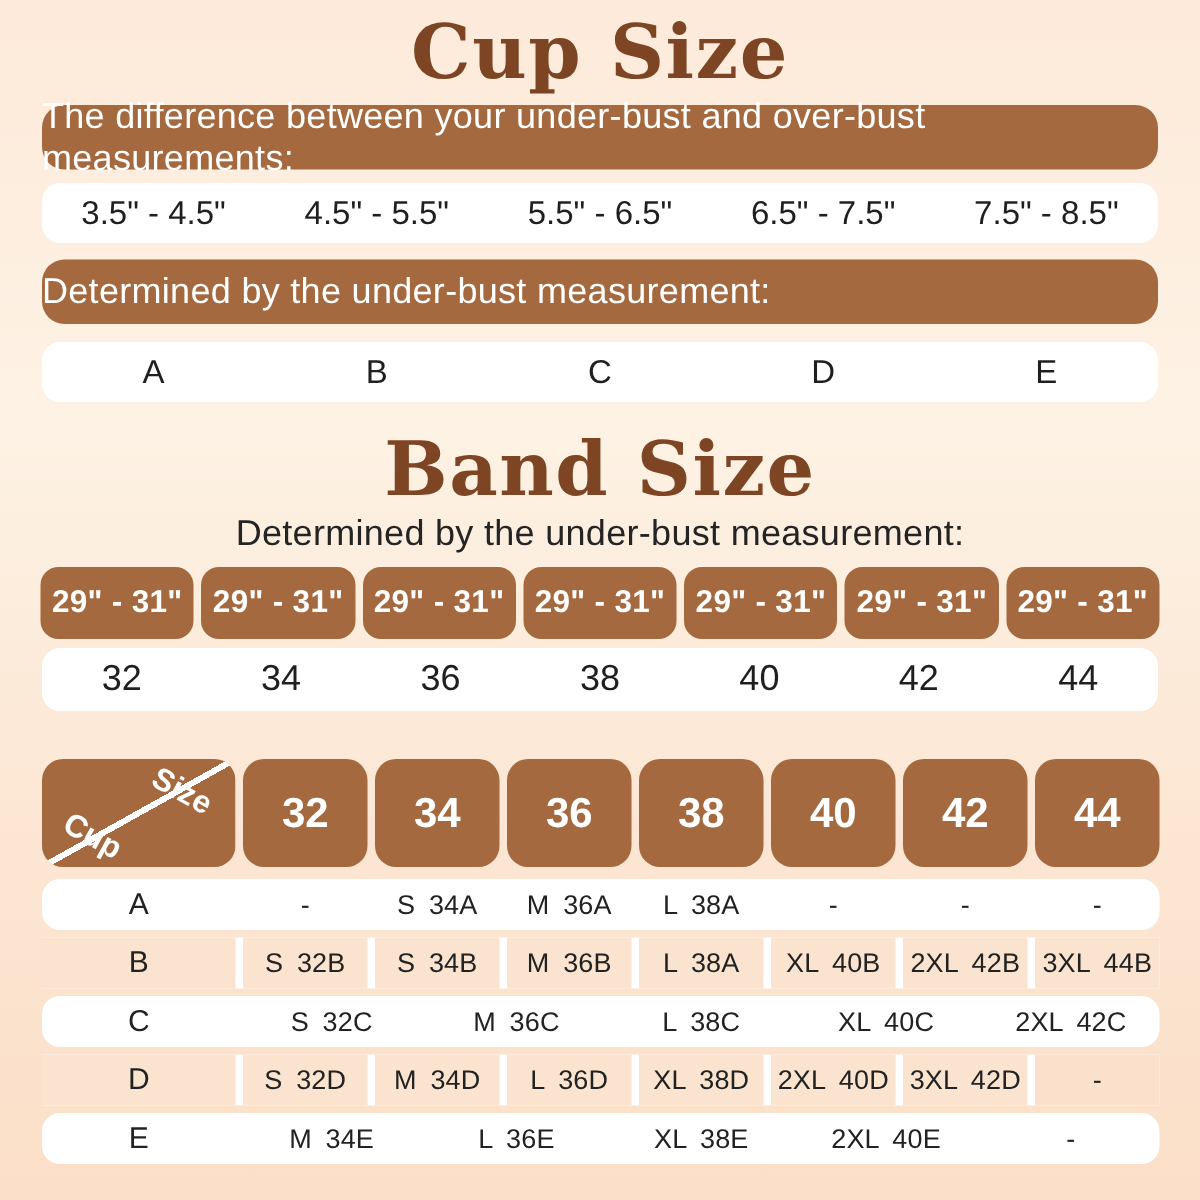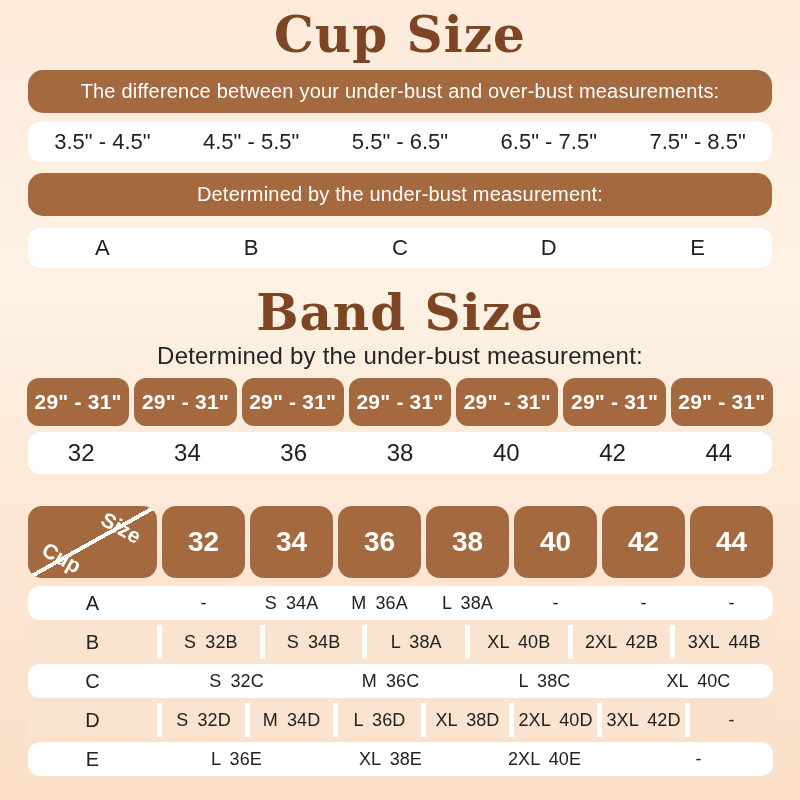--- a/index.html
+++ b/index.html
@@ -24,22 +24,22 @@
     letter-spacing:1px;
     color:var(--title-brown,#7d4524);
   }
   .title.cup{top:8px;}
   .title.band{top:286px;}
 
   .banner{
     position:absolute;left:28px;width:744px;height:43px;
     background:var(--brown,#a5693f);
     border-radius:15px;
-    display:flex;align-items:center;justify-content:center;
-    color:#fff;font-size:20px;font-weight:500;letter-spacing:.2px;
+    display:flex;align-items:center;
+    color:#fff;font-size:24px;font-weight:500;letter-spacing:.2px;
   }
   .banner.b1{top:70px;}
   .banner.b2{top:173px;}
 
   .white-bar{
     position:absolute;left:28px;width:744px;
     background:#fff;border-radius:12px;
     display:flex;align-items:center;
     color:var(--text-dark,#1f1f1f);
   }
@@ -190,47 +190,50 @@
       <div class="c">L 38A</div>
       <div class="c">-</div>
       <div class="c">-</div>
       <div class="c">-</div>
     </div>
 
     <div class="trow peach">
       <div class="c0">B</div>
       <div class="c">S 32B</div>
       <div class="c">S 34B</div>
+      <div class="c">M 36B</div>
       <div class="c">L 38A</div>
       <div class="c">XL 40B</div>
       <div class="c">2XL 42B</div>
       <div class="c">3XL 44B</div>
     </div>
 
     <div class="trow white">
       <div class="c0">C</div>
       <div class="c">S 32C</div>
       <div class="c">M 36C</div>
       <div class="c">L 38C</div>
       <div class="c">XL 40C</div>
+      <div class="c">2XL 42C</div>
     </div>
 
     <div class="trow peach">
       <div class="c0">D</div>
       <div class="c">S 32D</div>
       <div class="c">M 34D</div>
       <div class="c">L 36D</div>
       <div class="c">XL 38D</div>
       <div class="c">2XL 40D</div>
       <div class="c">3XL 42D</div>
       <div class="c blank">-</div>
     </div>
 
     <div class="trow white">
       <div class="c0">E</div>
+      <div class="c">M 34E</div>
       <div class="c">L 36E</div>
       <div class="c">XL 38E</div>
       <div class="c">2XL 40E</div>
       <div class="c">-</div>
     </div>
   </div>
 
 </div>
 
 </body></html>

